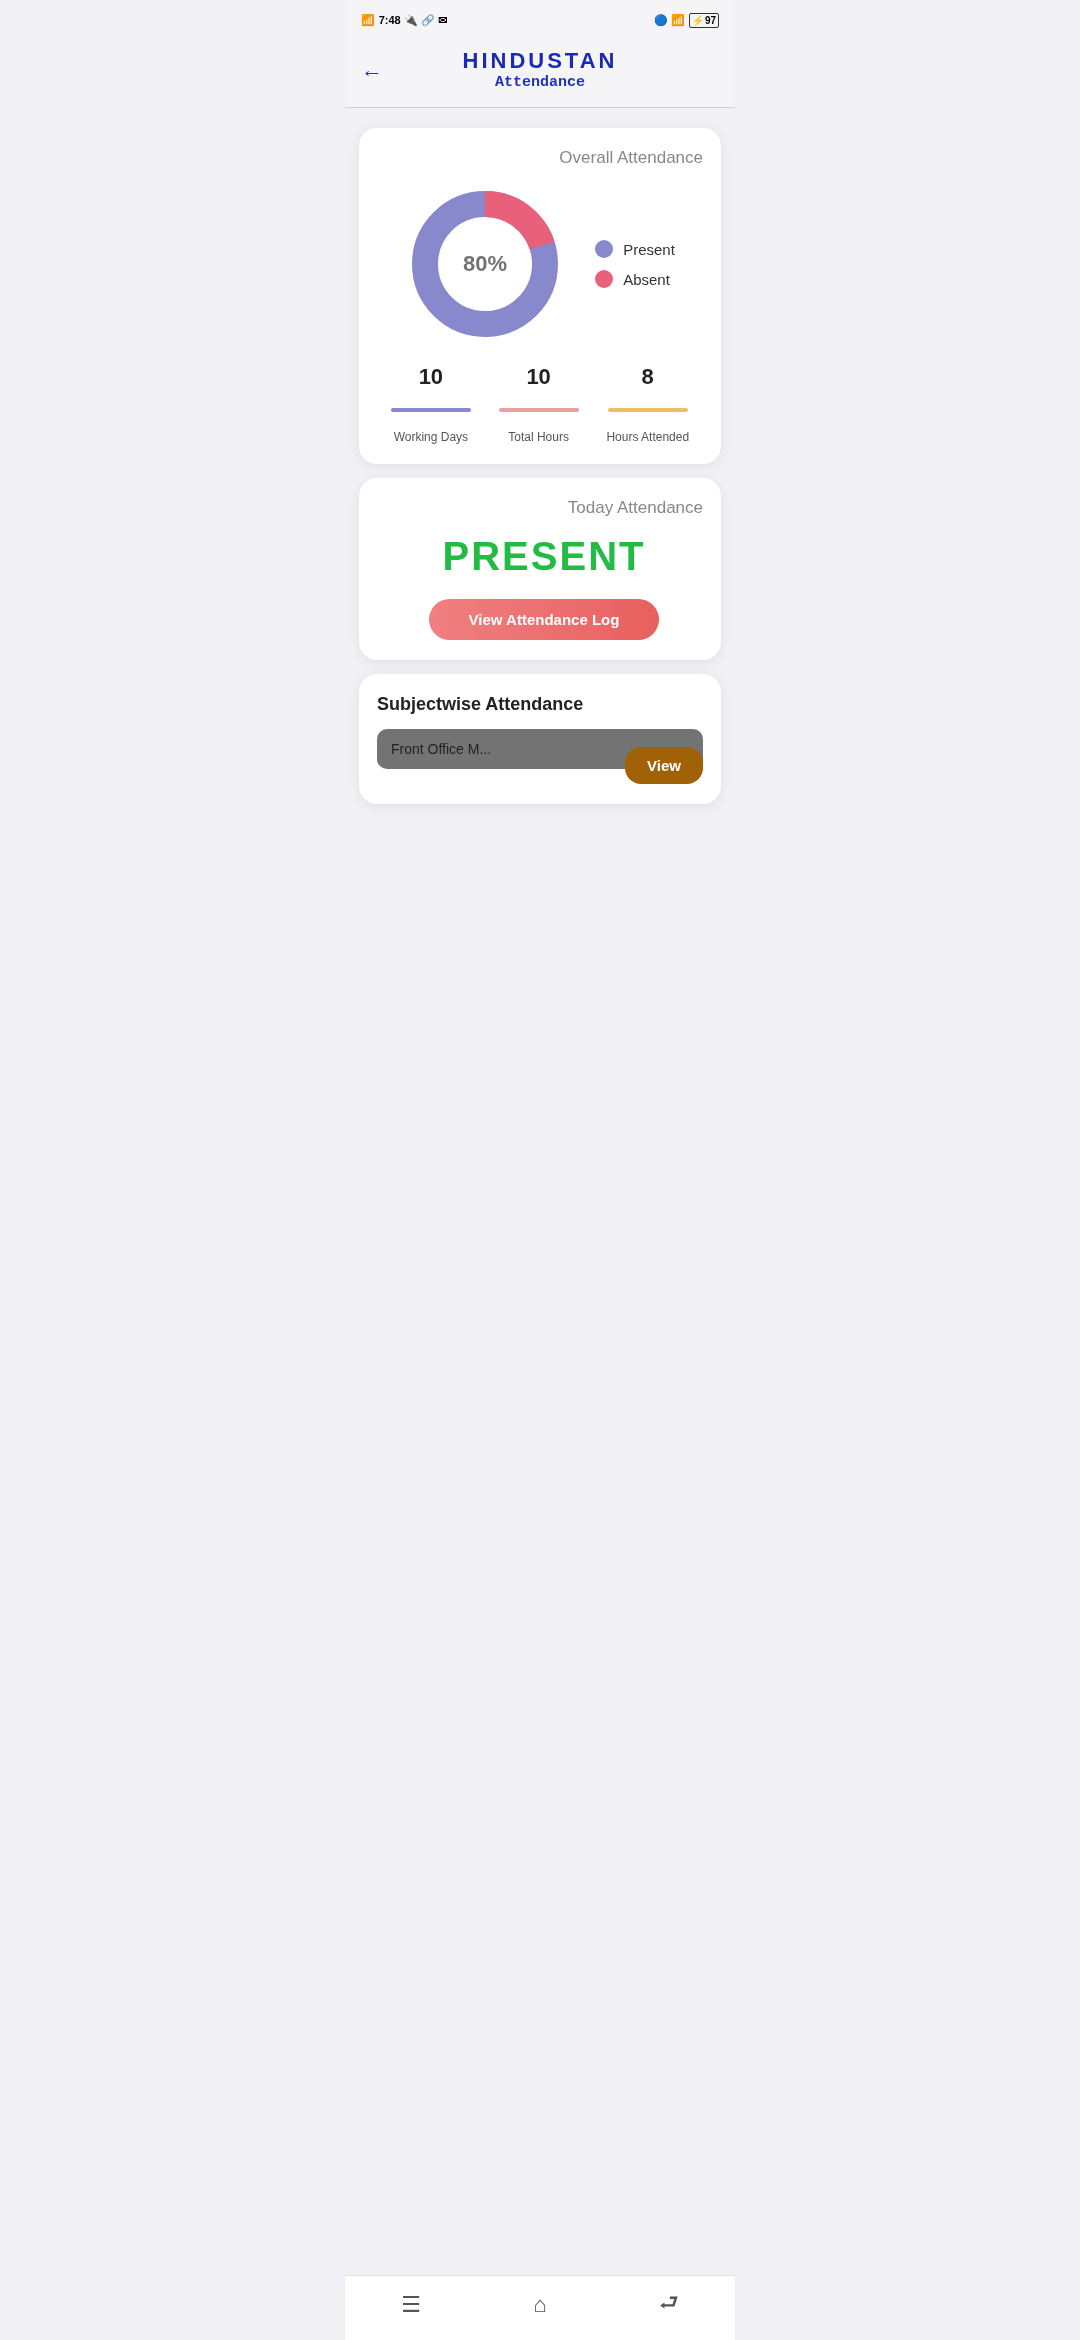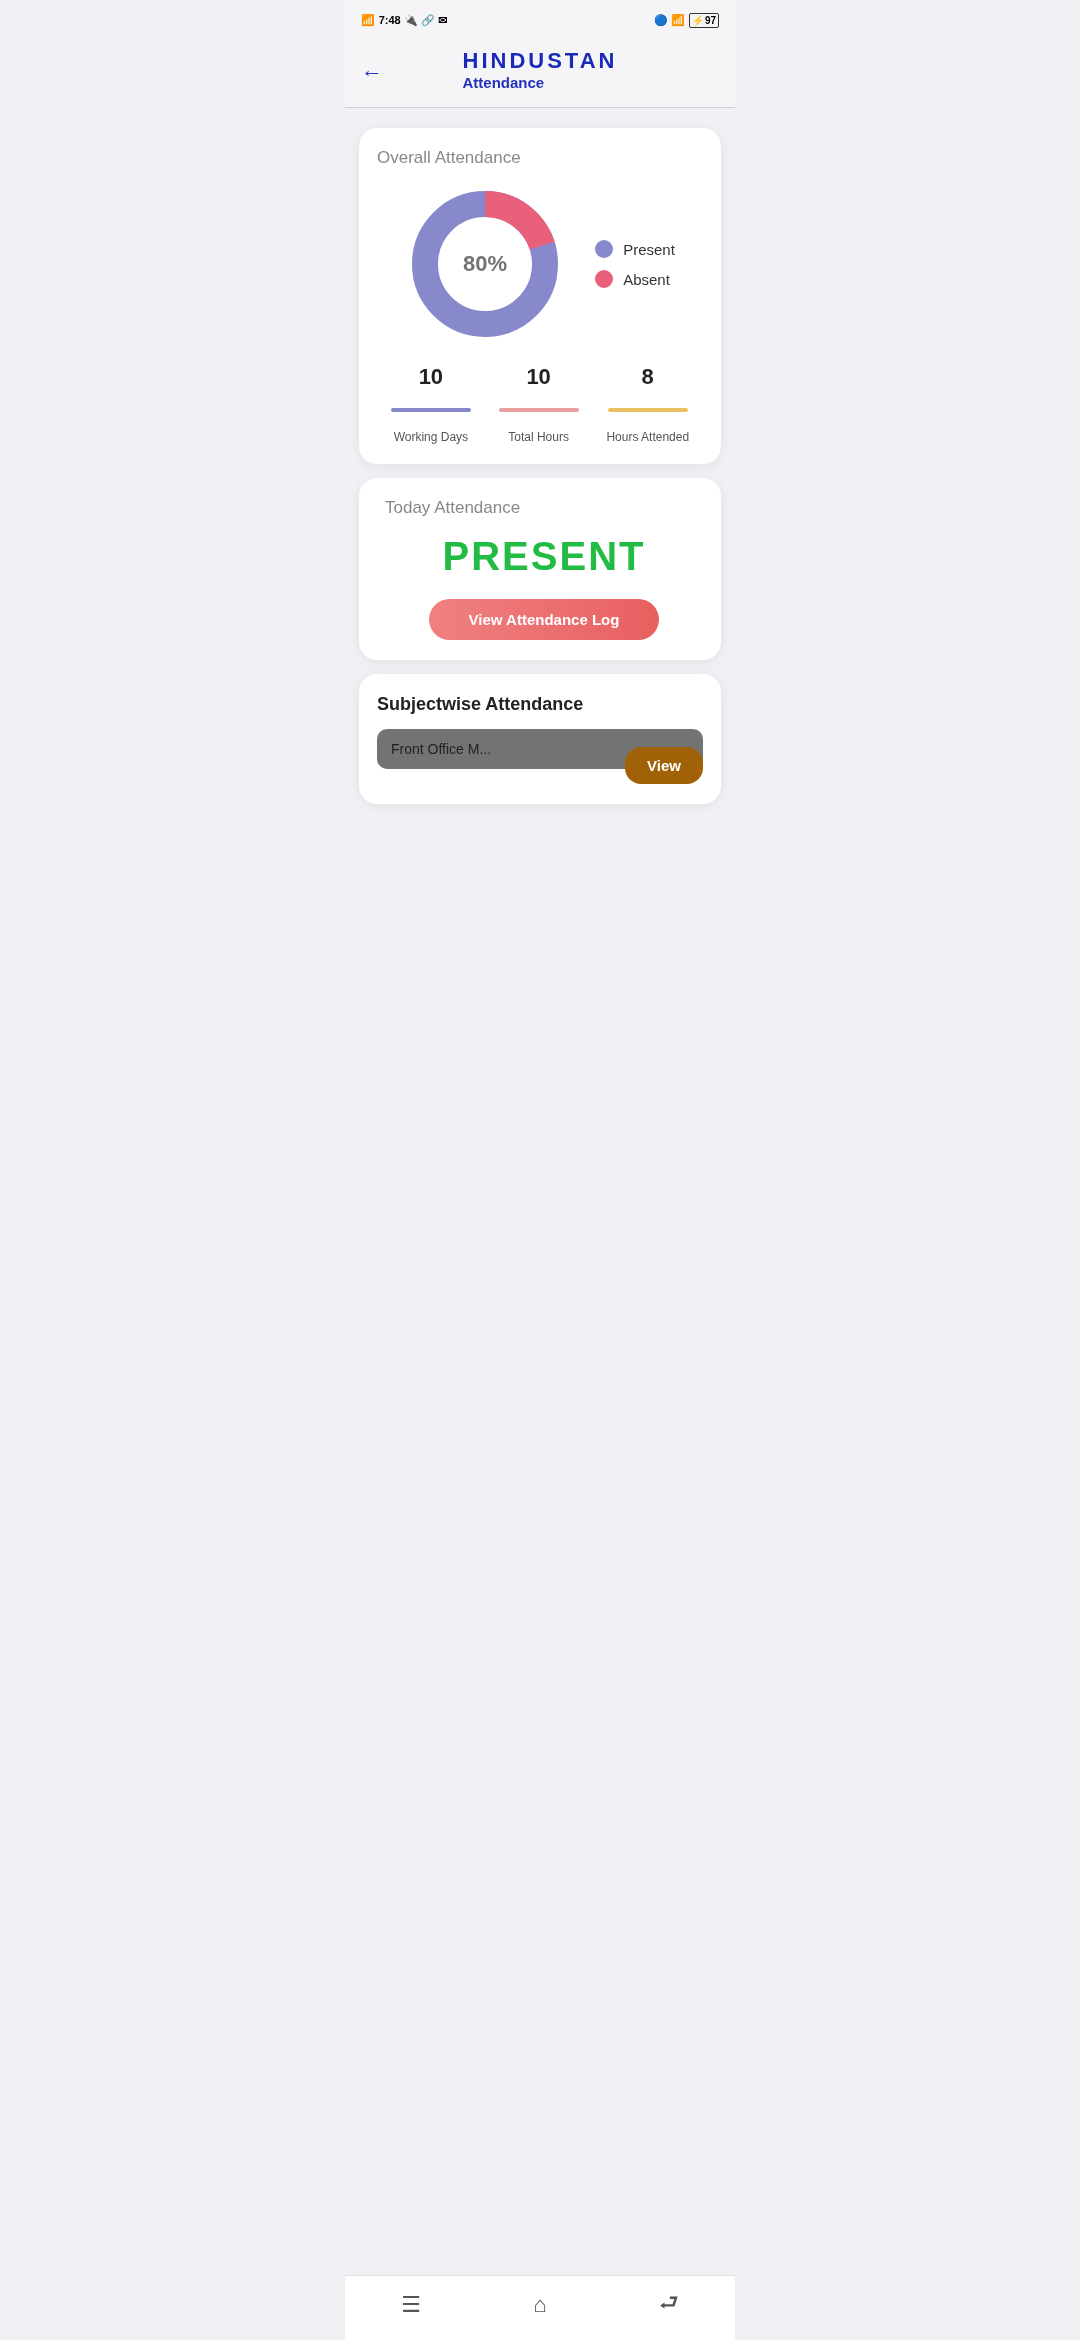--- a/index.html
+++ b/index.html
@@ -53,32 +53,33 @@
       position: relative;
     }
     .back-btn {
       position: absolute;
       left: 16px;
       font-size: 22px;
       color: #2233bb;
       cursor: pointer;
     }
     .header-title-block {
-      text-align: left;
+      text-align: center;
     }
     .header-main-title {
       font-size: 22px;
       font-weight: 800;
       color: #1a2ab8;
       letter-spacing: 3px;
     }
     .header-sub-title {
       font-size: 15px;
       font-weight: 600;
       color: #2233bb;
+      font-family: Liberation Mono, monospace;
     }
 
     
     .header-divider {
       height: 1px;
       background: #d0d0e0;
       margin: 0 0 12px;
     }
 
     
@@ -92,21 +93,21 @@
     
     .card {
       background: #fff;
       border-radius: 18px;
       padding: 20px 18px;
       box-shadow: 0 2px 12px rgba(0,0,0,0.07);
     }
 
     
     .card-title {
-      text-align: left;
+      text-align: right;
       font-size: 17px;
       color: #888;
       font-weight: 500;
       margin-bottom: 16px;
     }
     .chart-area {
       display: flex;
       align-items: center;
       justify-content: center;
       gap: 30px;

